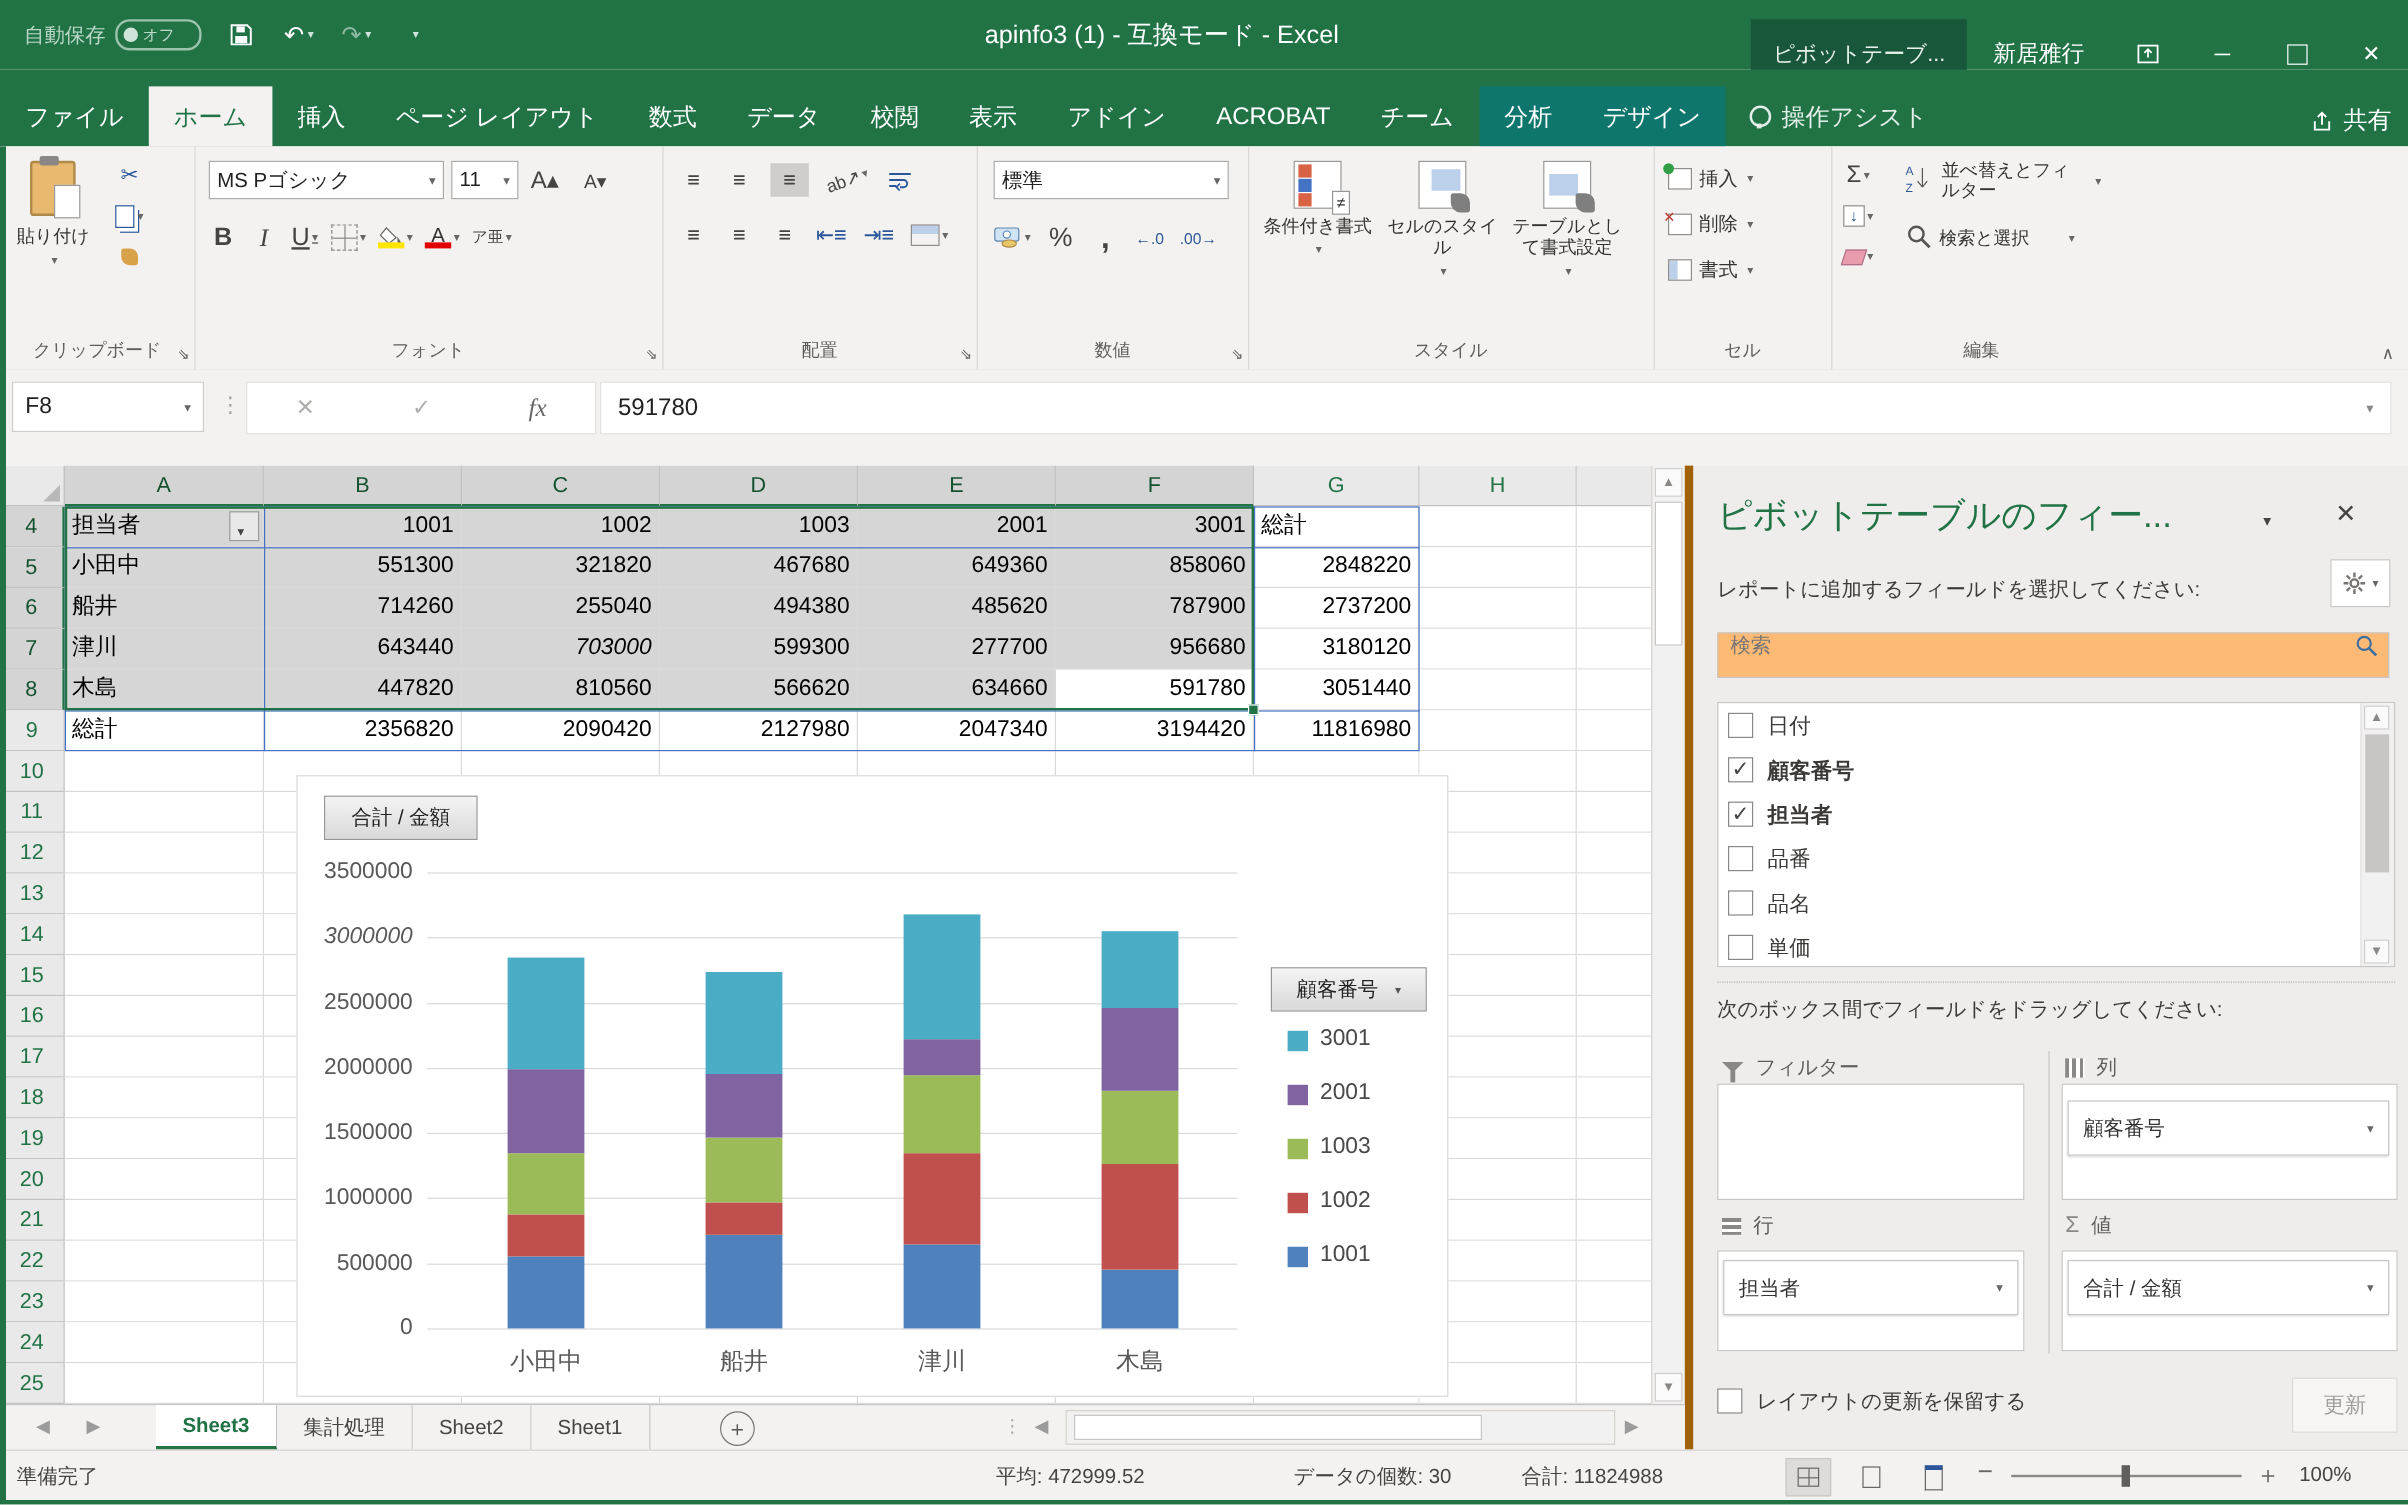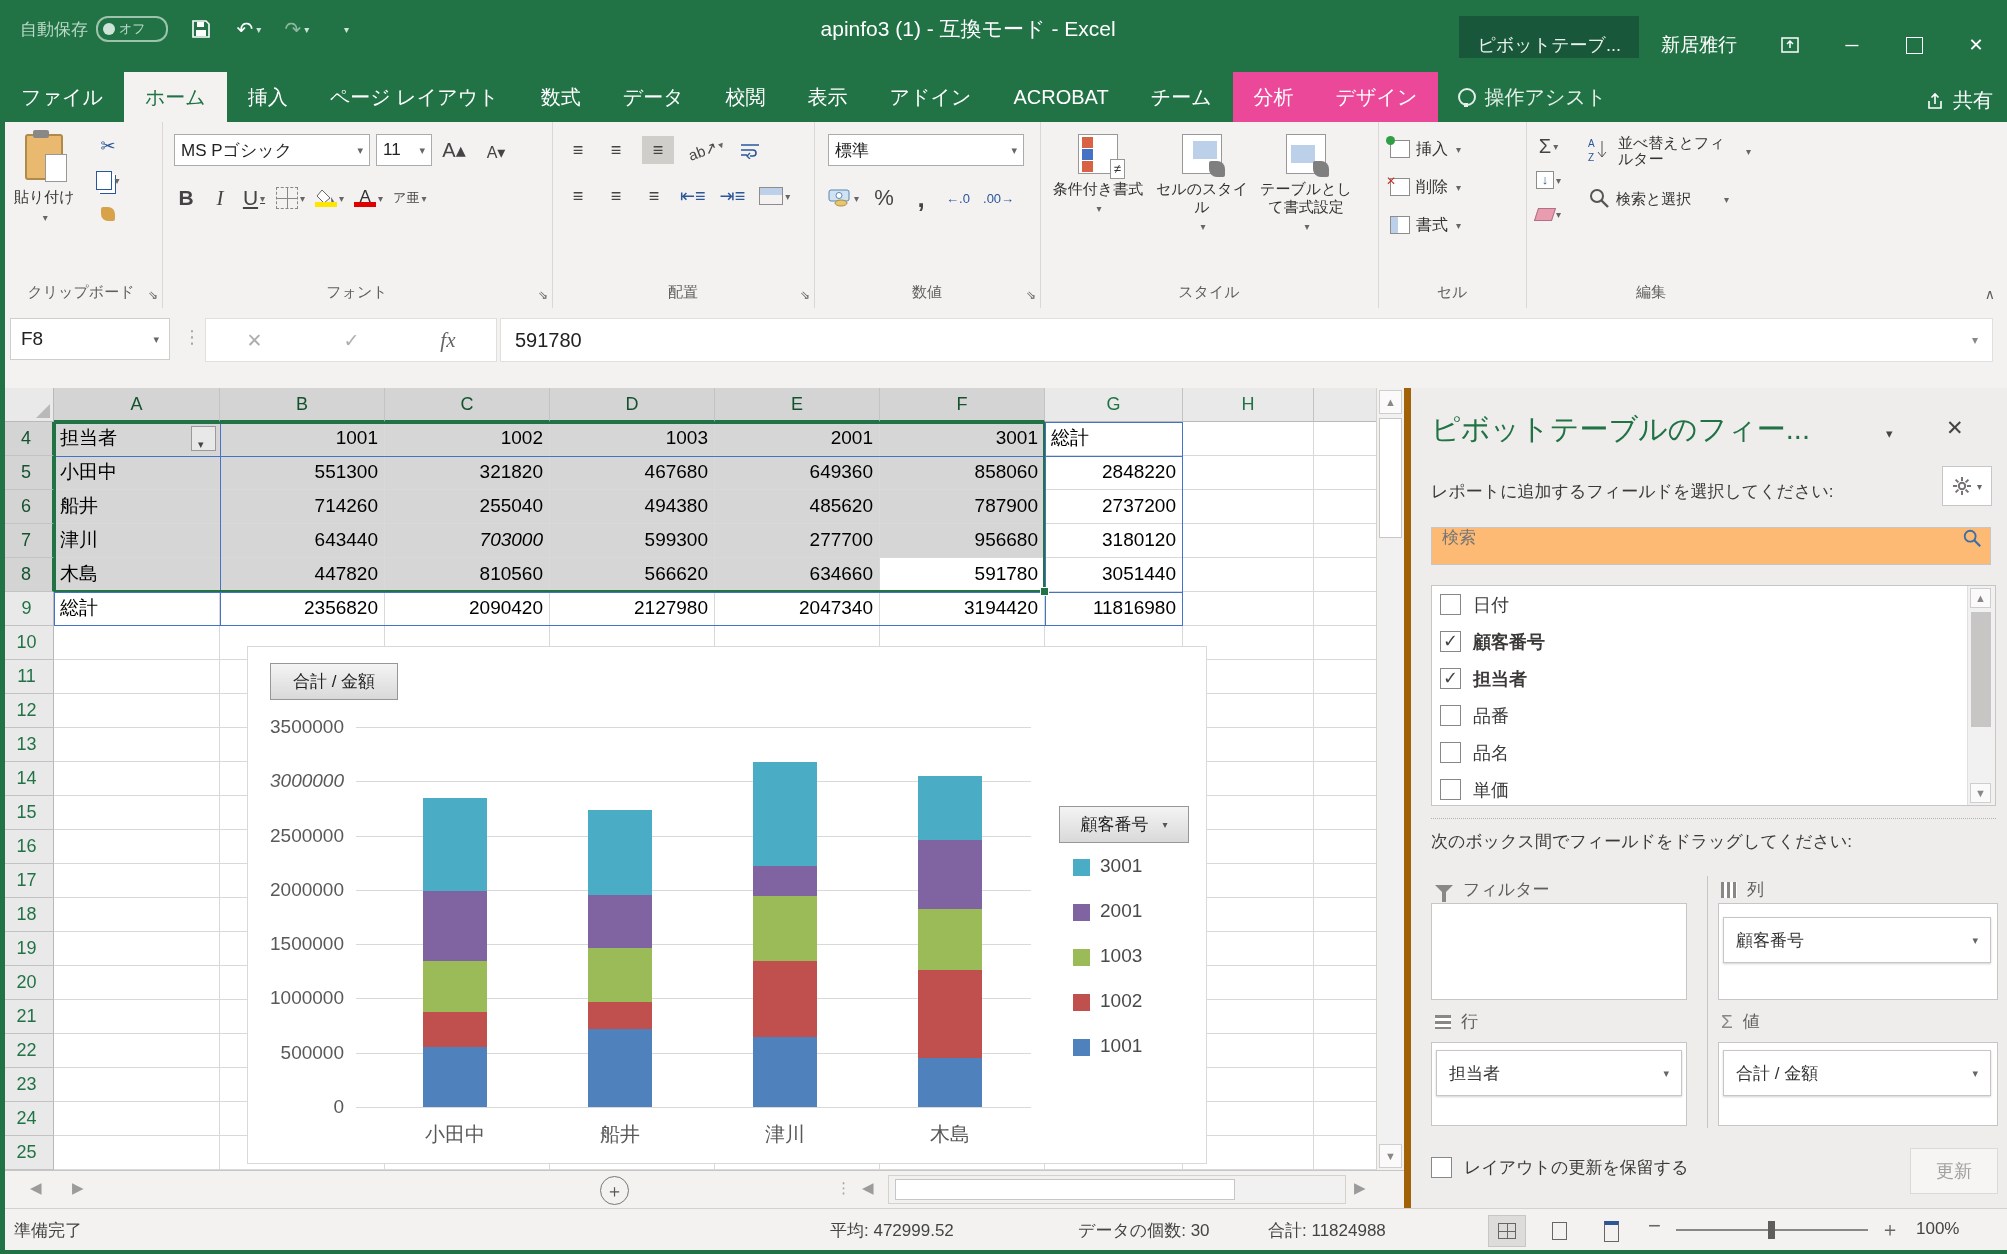--- a/index.html
+++ b/index.html
@@ -17,21 +17,21 @@
   #tb-title{position:absolute;left:50%;top:0;transform:translateX(-62%);height:58px;display:flex;align-items:center;font-size:21px;color:#fff;white-space:nowrap}
   .tb-right{position:absolute;right:0;top:16px;height:58px;display:flex;align-items:center}
   .ctxbox{height:58px;background:#19573a;display:flex;align-items:center;padding:0 18px;font-size:18px;color:#e8f1ec}
   .tbuser{padding:0 22px;font-size:19px}
   .winbtn{width:62px;height:58px;display:flex;align-items:center;justify-content:center;font-size:18px;color:#fff}
   .winbtn .maxsq{width:15px;height:15px;border:1.5px solid #fff}
   
   #tabrow{position:absolute;left:0;top:58px;width:2007px;height:64px;background:#217346;display:flex;align-items:flex-end}
   .tab{height:50px;display:flex;align-items:center;padding:0 21px;color:#fff;font-size:20px;white-space:nowrap}
   .tab.active{background:#f3f2f1;color:#217346}
-  .tab.ctx{background:#ec4899}
+  .tab.ctx{background:#0f766e}
   #assist{display:flex;align-items:center;gap:8px;color:#e3efe8;font-size:20px;height:50px;padding:0 20px}
   .bulb{width:14px;height:14px;border:2px solid #e3efe8;border-radius:50%;position:relative}
   .bulb::after{content:"";position:absolute;left:4px;top:13px;width:4px;height:4px;background:#e3efe8}
   #share{position:absolute;right:14px;bottom:8px;display:flex;align-items:center;gap:8px;color:#fff;font-size:20px}
   
   #ribbon{position:absolute;left:0;top:122px;width:2007px;height:186px;background:#f3f2f1;border-bottom:1px solid #d5d2ce}
   .grp{position:absolute;top:0;height:186px;border-right:1px solid #dad7d4}
   .grplabel{position:absolute;bottom:6px;left:0;right:0;text-align:center;font-size:15px;color:#605e5c}
   .launcher{position:absolute;right:4px;bottom:6px;font-size:12px;color:#605e5c}
   .launcher::after{content:"⇘"}
@@ -868,20 +868,26 @@
         <span>レイアウトの更新を保留する</span>
       </div>
     <div class="updbtn">
         <span>更新</span>
       </div>
   </div>
 
   <div id="tabbar">
     <span class="tnav" style="left:30px">◀</span>
     <span class="tnav" style="left:72px">▶</span>
+    <div id="stabs">
+        <div class="stab active">Sheet3</div>
+        <div class="stab">集計処理</div>
+        <div class="stab">Sheet2</div>
+        <div class="stab">Sheet1</div>
+      </div>
     <div class="plus">＋</div>
     <span class="tnav" style="left:836px;color:#a5a3a1">⋮</span>
     <span class="tnav" style="left:862px">◀</span>
     <div class="hsb" style="left:888px;width:458px;background:#f1f1f1;border:1px solid #d5d2ce">
       <div class="sbthumb" style="left:6px;top:3px;width:340px;height:21px"></div>
     </div>
     <span class="tnav" style="left:1354px">▶</span>
   </div>
 
   <div id="statusbar">

